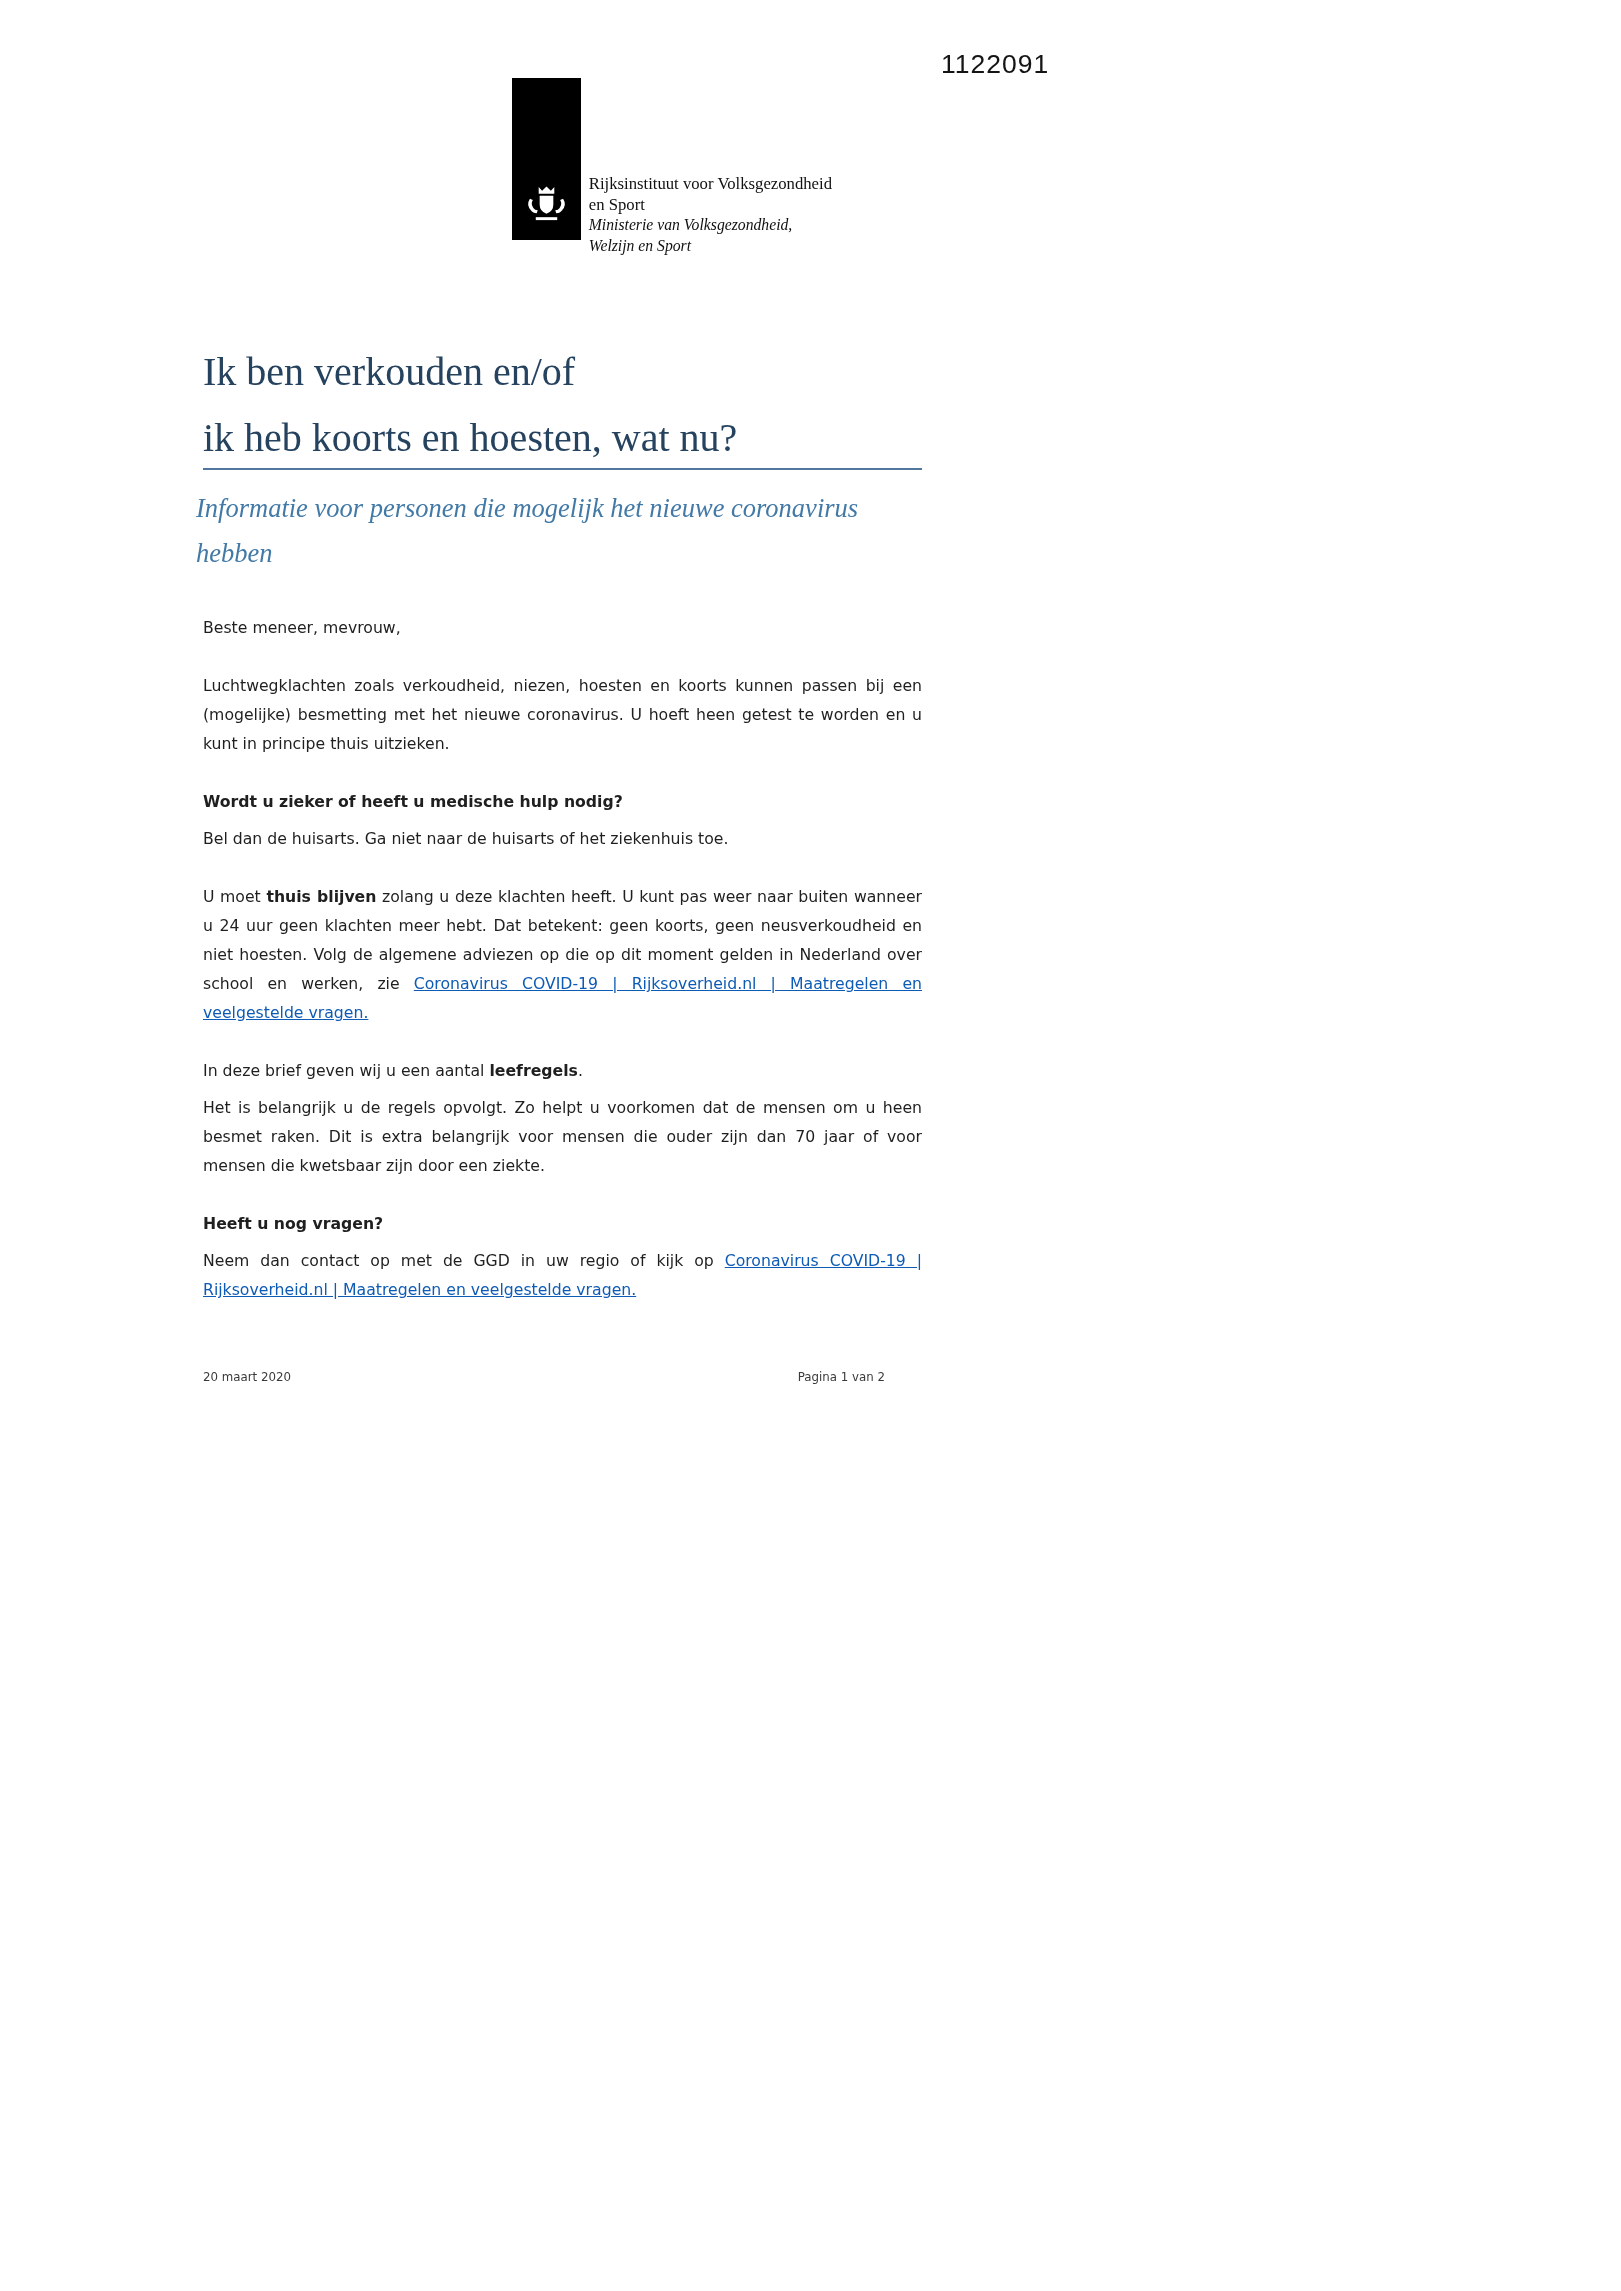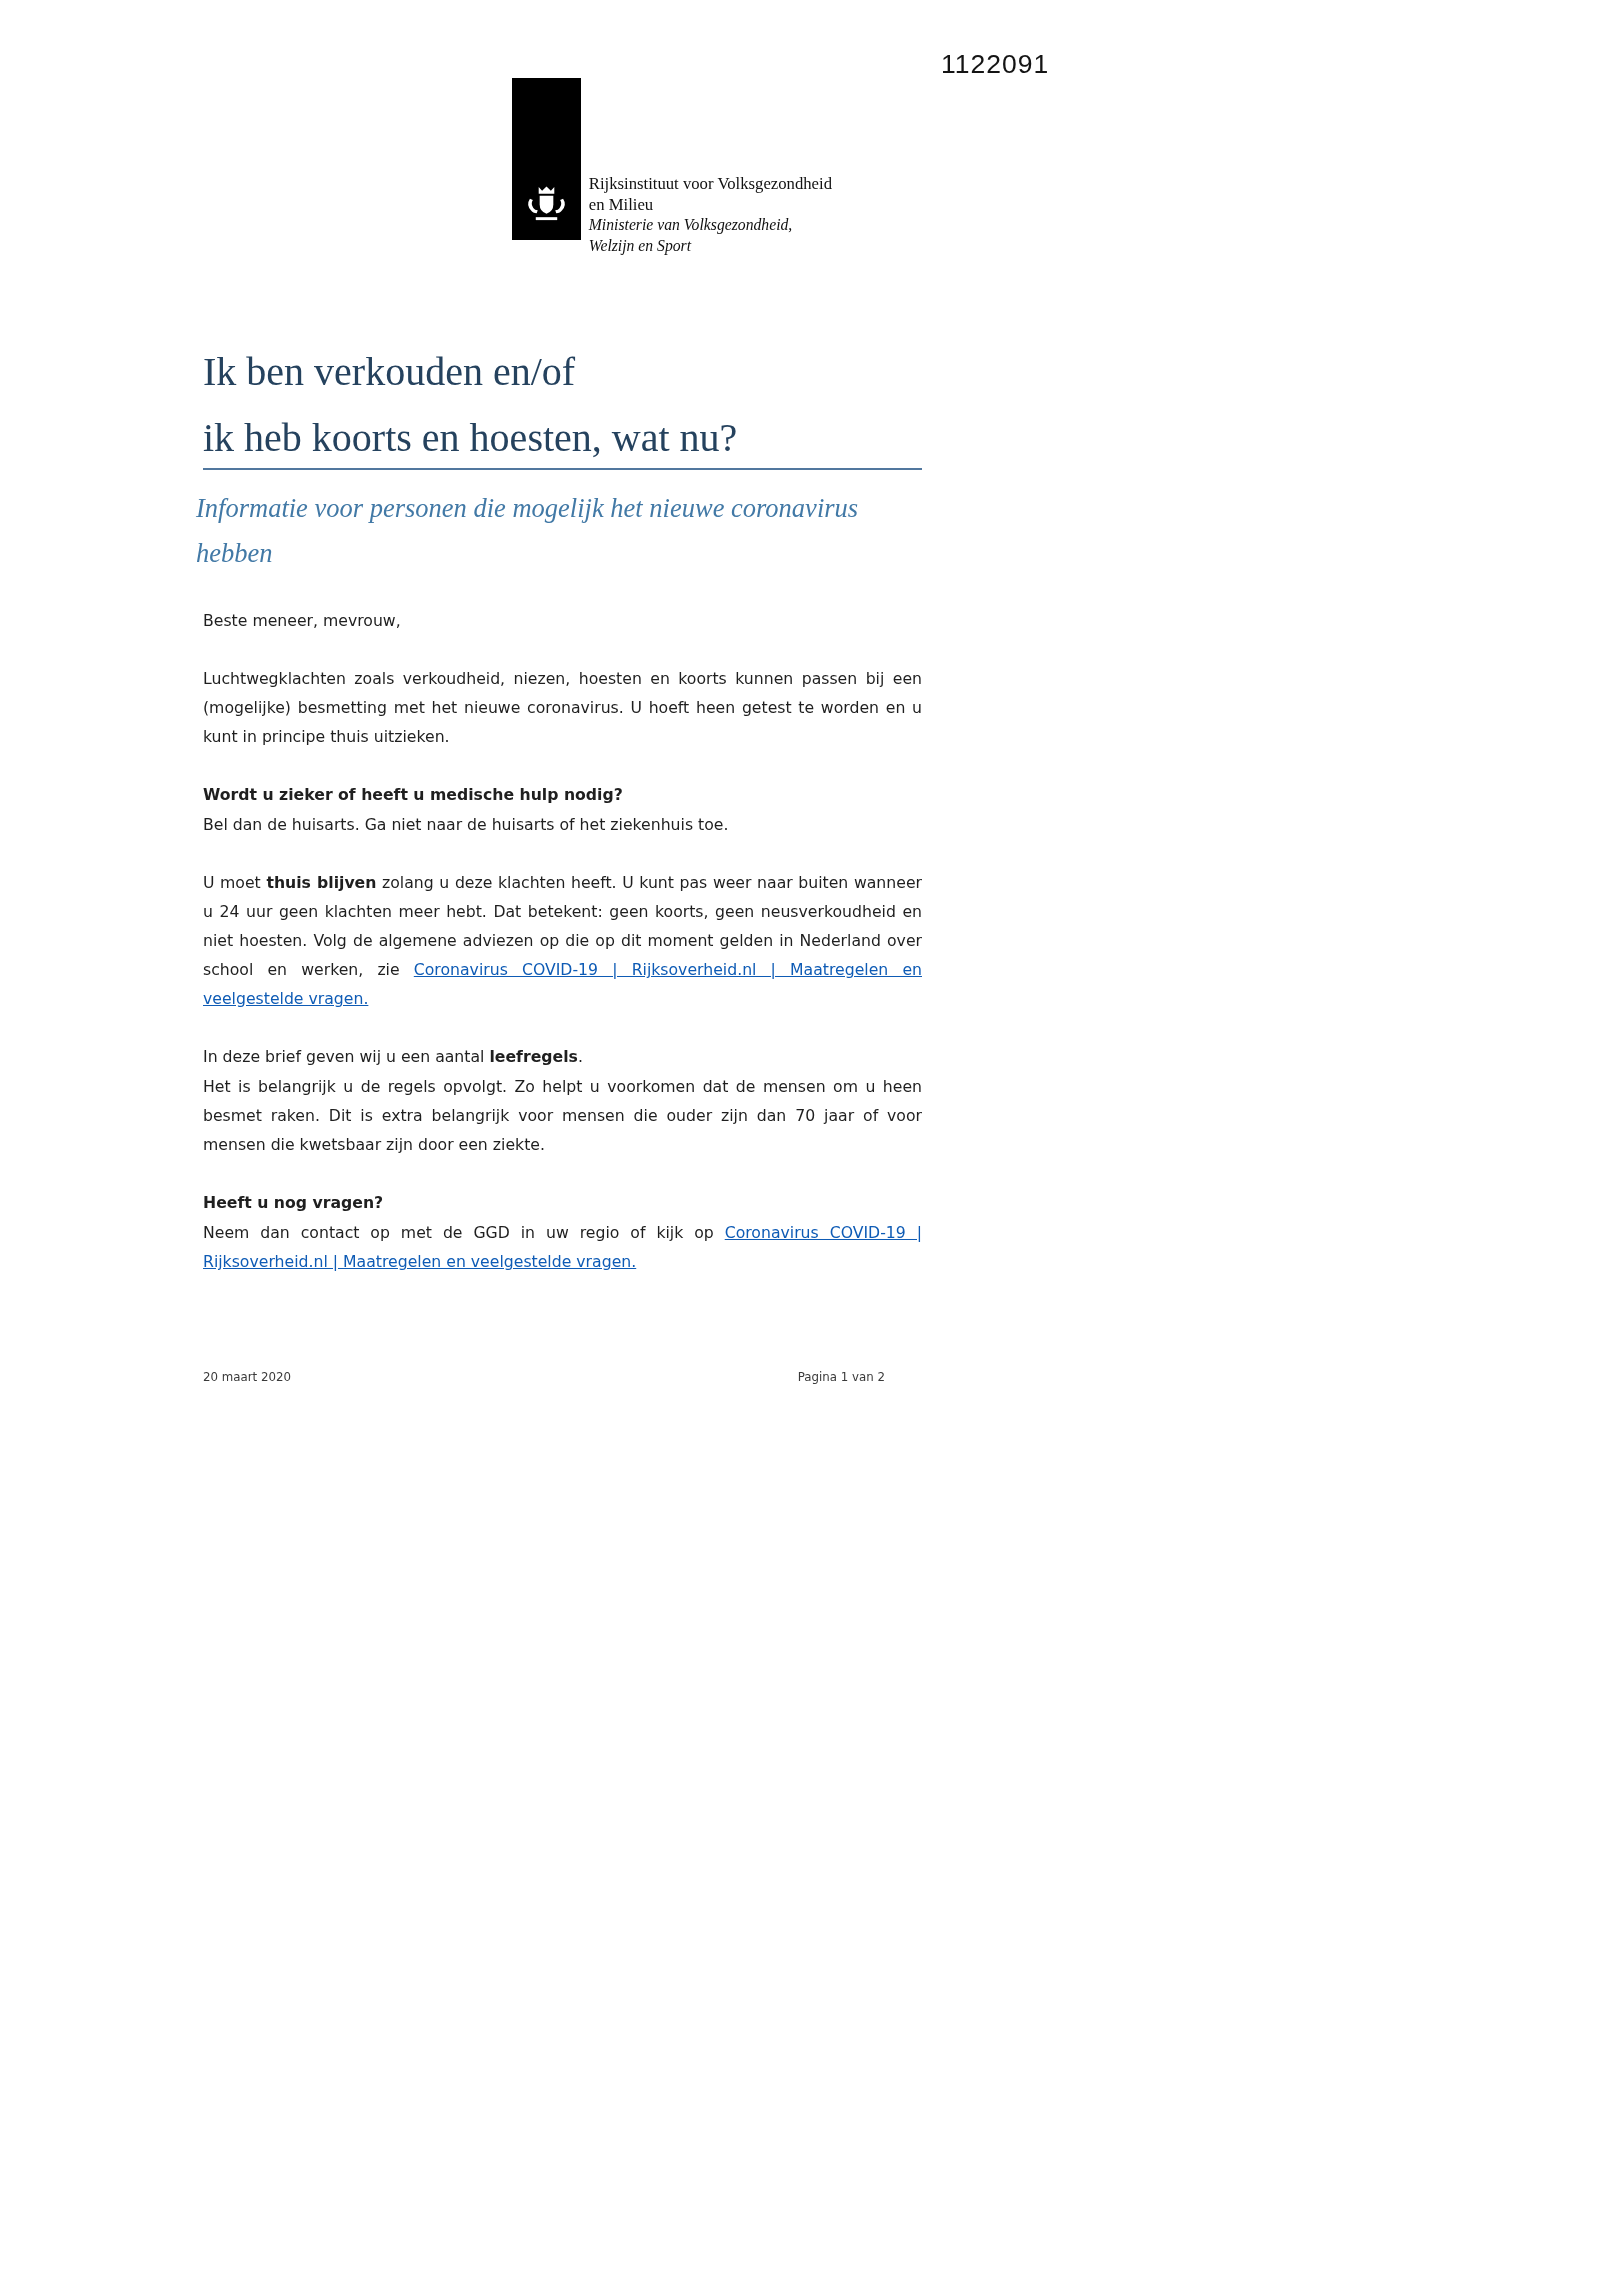--- a/index.html
+++ b/index.html
@@ -64,21 +64,21 @@
     color:#4279a6;
   }
   
   .bodytext{
     position:absolute;
     top:605px;left:203px;width:719px;
     font-size:15.7px;
     line-height:29px;
     color:#1f1f1f;
   }
-  .bodytext p{margin:1px 0 29px 0;text-align:justify;}
+  .bodytext p{margin:8px 0 29px 0;text-align:justify;}
   .bodytext p.nojust{text-align:left;}
   .bodytext p.h{font-weight:bold;margin-bottom:0;text-align:left;}
   .bodytext p.tight{margin-bottom:0;}
   .bodytext a{color:#0e5bb5;text-decoration:underline;cursor:pointer;}
   .bodytext strong{font-weight:bold;}
   
   .footer{
     position:absolute;
     top:1370px;left:203px;width:719px;
     display:flex;justify-content:space-between;
@@ -101,21 +101,21 @@
       <svg class="crest" width="45" height="39" viewBox="0 0 46 40" xmlns="http://www.w3.org/2000/svg">
         <path d="M15 2 l3.5 4 L23 1.5 l4.5 4.5 3.5 -4 v7 h-16 z"></path>
         <path d="M16 11 h14 v9 q0 7 -7 9.5 q-7 -2.5 -7 -9.5 z"></path>
         <path d="M6 14 q-4 6 1 12 q2 3 6 3 l1 -3 q-3 0 -4.5 -2.5 q-3 -4 -0.5 -8 z"></path>
         <path d="M40 14 q4 6 -1 12 q-2 3 -6 3 l-1 -3 q3 0 4.5 -2.5 q3 -4 0.5 -8 z"></path>
         <path d="M12 33 h22 v3 h-22 z"></path>
       </svg>
     </div>
     <div class="logo-text">
       <div>Rijksinstituut voor Volksgezondheid</div>
-      <div>en Milieu</div>
+      <div>en Sport</div>
       <div class="ministry">Ministerie van Volksgezondheid,</div>
       <div class="ministry">Welzijn en Sport</div>
     </div>
   </div>
 
   <h1 class="title">
     <span>Ik ben verkouden en/of</span>
     <span>ik heb koorts en hoesten, wat nu?</span>
   </h1>
 

